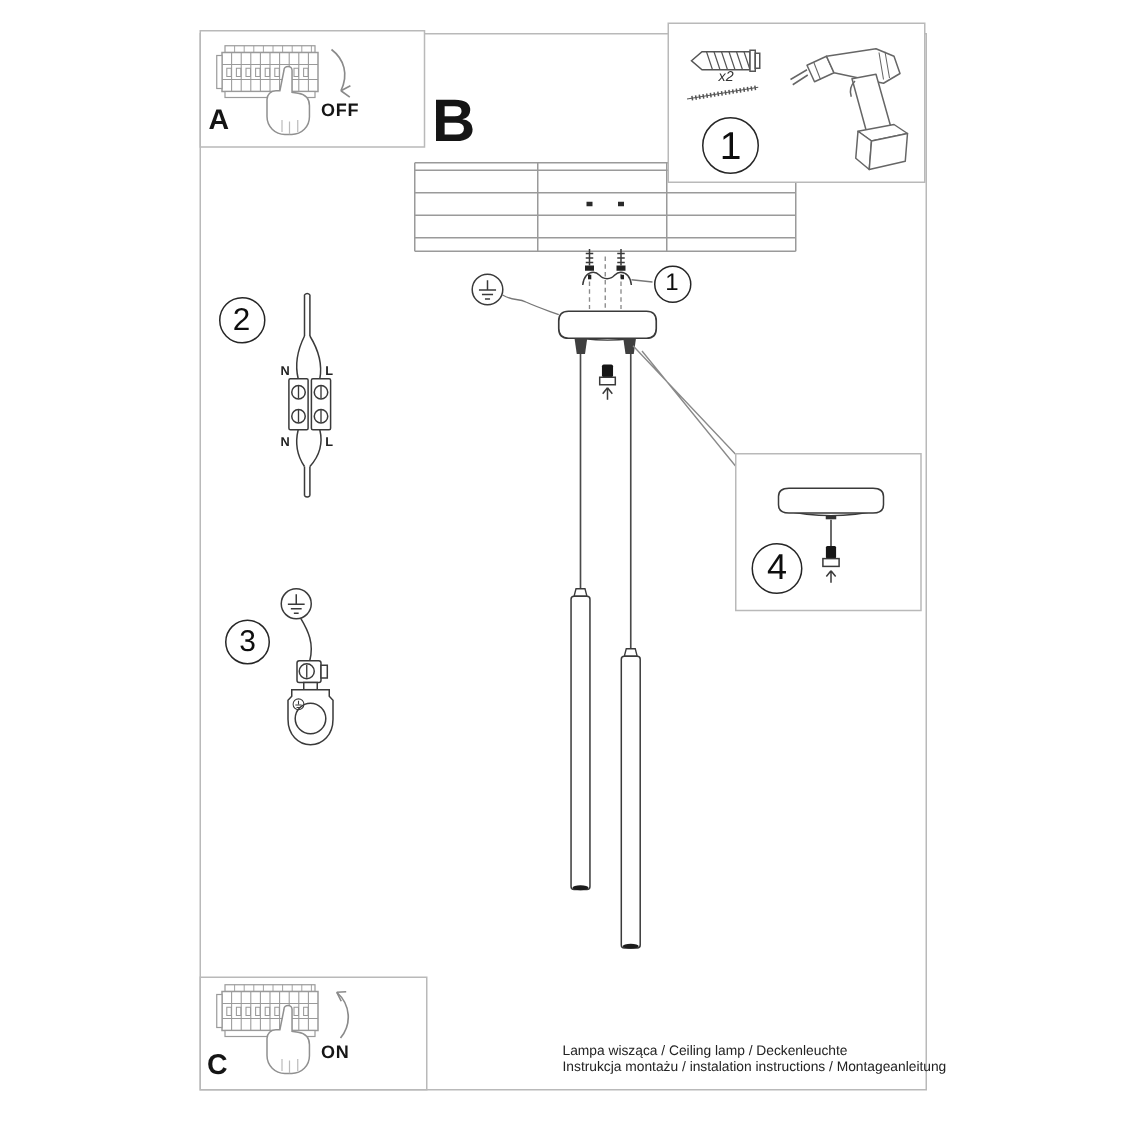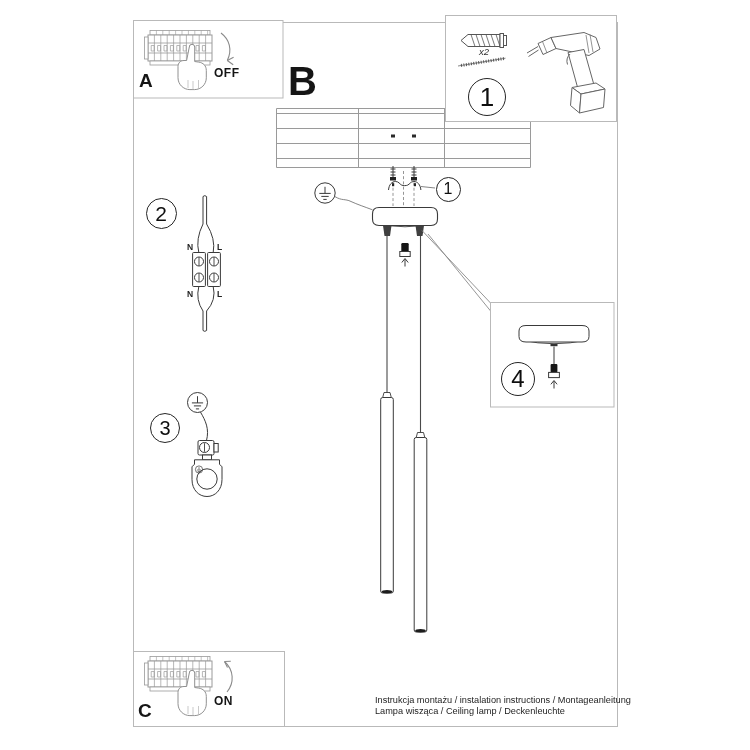--- a/index.html
+++ b/index.html
@@ -206,17 +206,17 @@
   <div class="circle-badge" style="left:145.5px;top:197.5px;width:29px;height:29px;font-size:21px">2</div>
   <div class="circle-badge" style="left:150px;top:413px;width:28px;height:28px;font-size:20px">3</div>
   <div class="circle-badge" style="left:501px;top:362px;width:32px;height:32px;font-size:24px;border-width:1.5px">4</div>
 
   <div class="wire-label" style="left:184.5px;top:243px">N</div>
   <div class="wire-label" style="left:214px;top:243px">L</div>
   <div class="wire-label" style="left:184.5px;top:290px">N</div>
   <div class="wire-label" style="left:214px;top:290px">L</div>
 
   <div class="footer">
+    <div>Lampa wisząca / Ceiling lamp / Deckenleuchte</div>
     <div>Instrukcja montażu / instalation instructions / Montageanleitung</div>
-    <div>Lampa wisząca / Ceiling lamp / Deckenleuchte</div>
   </div>
 
 </div>
 
 </body></html>

